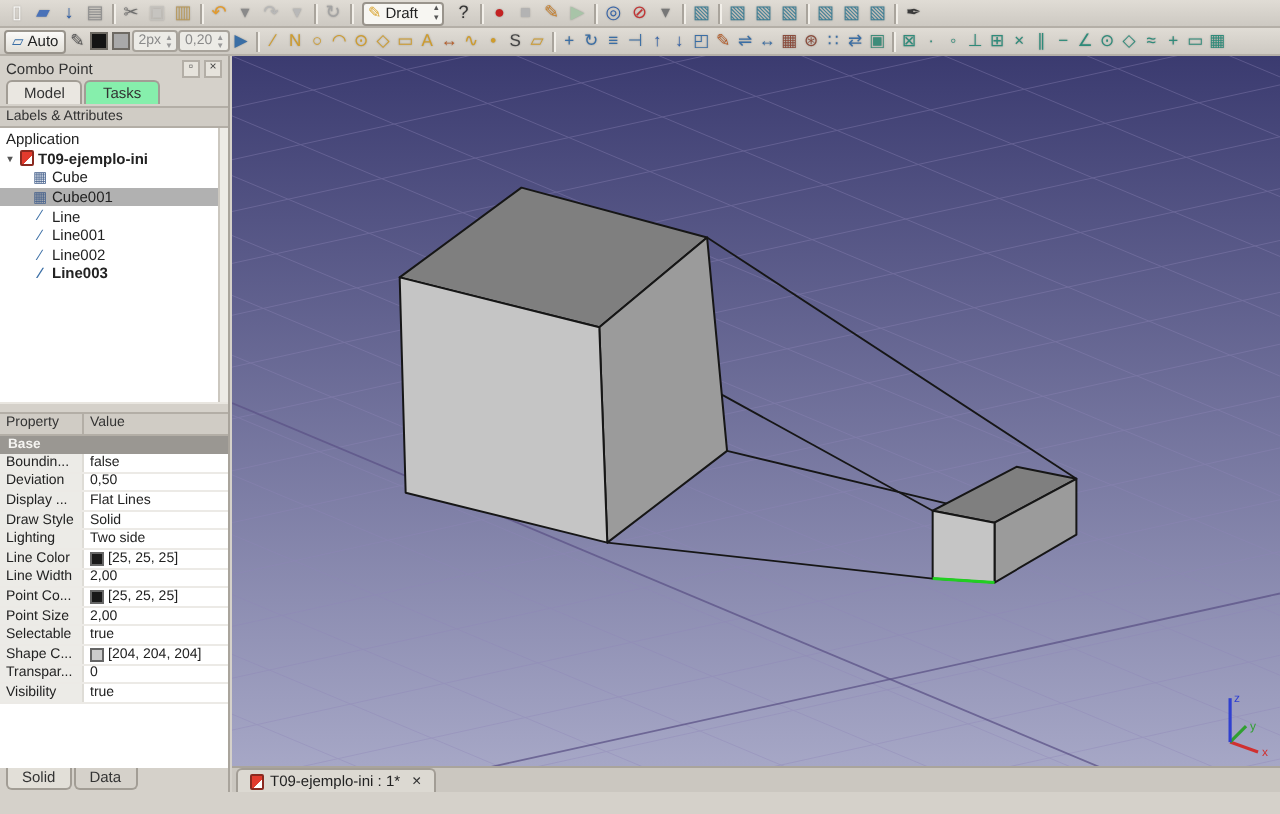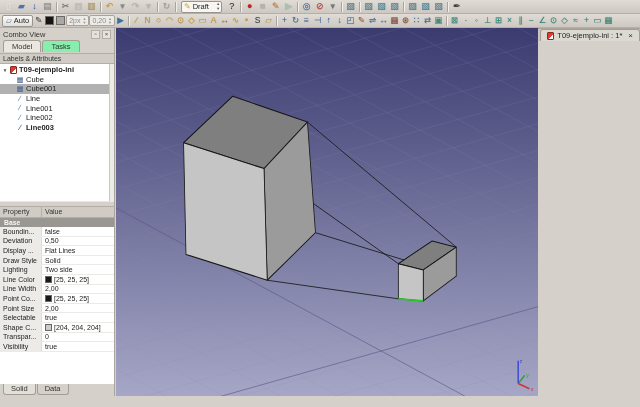--- a/index.html
+++ b/index.html
@@ -41,21 +41,21 @@
 .prop-header .ph{padding:1px 3px}
 .ph-name{width:42px;border-right:1px solid #b3aea6}
 .pgroup{height:9px;background:#9a9792;color:#f5f4f1;font-size:6.8px;font-weight:bold;display:flex;align-items:center;padding-left:4px}
 .prow{display:flex;height:9.6px;font-size:7px;border-bottom:1px solid #eceae6;align-items:stretch}
 .prow .pn{width:42px;background:#ecebe7;border-right:1px solid #dedcd6;padding-left:3px;display:flex;align-items:center;overflow:hidden;white-space:nowrap}
 .prow .pv{flex:1;padding-left:3px;display:flex;align-items:center;gap:2px;overflow:hidden;white-space:nowrap}
 .psw{width:7px;height:7px;border:1px solid #666;flex:0 0 auto}
 .dock-bottom-tabs{height:12px;display:flex;align-items:flex-start;padding:0 3px;gap:1px;background:#d5d1ca}
 .btab{padding:0 7px 1px;font-size:7.5px;border:1px solid #a29d95;border-top:none;border-radius:0 0 3px 3px;background:#d5d1ca;color:#333}
 
-#mdi{position:absolute;top:28px;left:116px;right:0;bottom:11px;display:flex;flex-direction:row}
+#mdi{position:absolute;top:28px;left:116px;right:0;bottom:11px;display:flex;flex-direction:column}
 #vp{flex:1;display:block;width:100%}
 #tabbar{height:13px;background:#cbc7c0;border-top:1px solid #a9a49c;display:flex;align-items:flex-end;padding-left:2px}
 .mtab{display:flex;align-items:center;gap:3px;background:#dcd9d2;border:1px solid #a29d95;border-bottom:none;border-radius:3px 3px 0 0;padding:1px 6px;font-size:7.5px;height:12px}
 .mtab .close{font-size:8px;color:#333;margin-left:3px}
 #statusbar{position:absolute;left:0;right:0;bottom:0;height:11px;background:#d5d1ca;border-top:1px solid #b7b2aa;display:flex;align-items:center;justify-content:flex-end;padding:0 5px;font-size:7.5px;color:#222}
 </style>
 </head>
 <body>
 
 <div id="app">
@@ -164,32 +164,35 @@
       <span class="ticon" style="color: rgb(46, 139, 122);">⊙</span>
       <span class="ticon" style="color: rgb(46, 139, 122);">◇</span>
       <span class="ticon" style="color: rgb(46, 139, 122);">≈</span>
       <span class="ticon" style="color: rgb(46, 139, 122);">+</span>
       <span class="ticon" style="color: rgb(46, 139, 122);">▭</span>
       <span class="ticon" style="color: rgb(46, 139, 122);">▦</span>
     </div>
 
   <div id="dock">
     <div class="dock-title">
-      <span>Combo View</span>
+      <span>Combo Point</span>
       <span class="sp"></span>
       <span class="dock-btn">▫</span>
       <span class="dock-btn">×</span>
     </div>
     <div class="dock-tabs" id="dock-tabs">
         <span class="dtab active">Model</span>
         <span class="dtab">Tasks</span>
       </div>
     <div class="tree-header">Labels &amp; Attributes</div>
     <div id="tree">
       <div class="vscroll"></div>
+    <div class="trow" style="padding-left: 3px;">
+          <span>Application</span>
+        </div>
         <div class="trow bold">
           <span class="exp">▾</span>
           <span class="docicn"></span>
           <span>T09-ejemplo-ini</span>
         </div>
         <div class="trow" style="padding-left: 16px;">
           <span class="ticn" style="color: rgb(68, 96, 140);">▦</span>
           <span>Cube</span>
         </div>
         <div class="trow sel" style="padding-left: 16px;">

